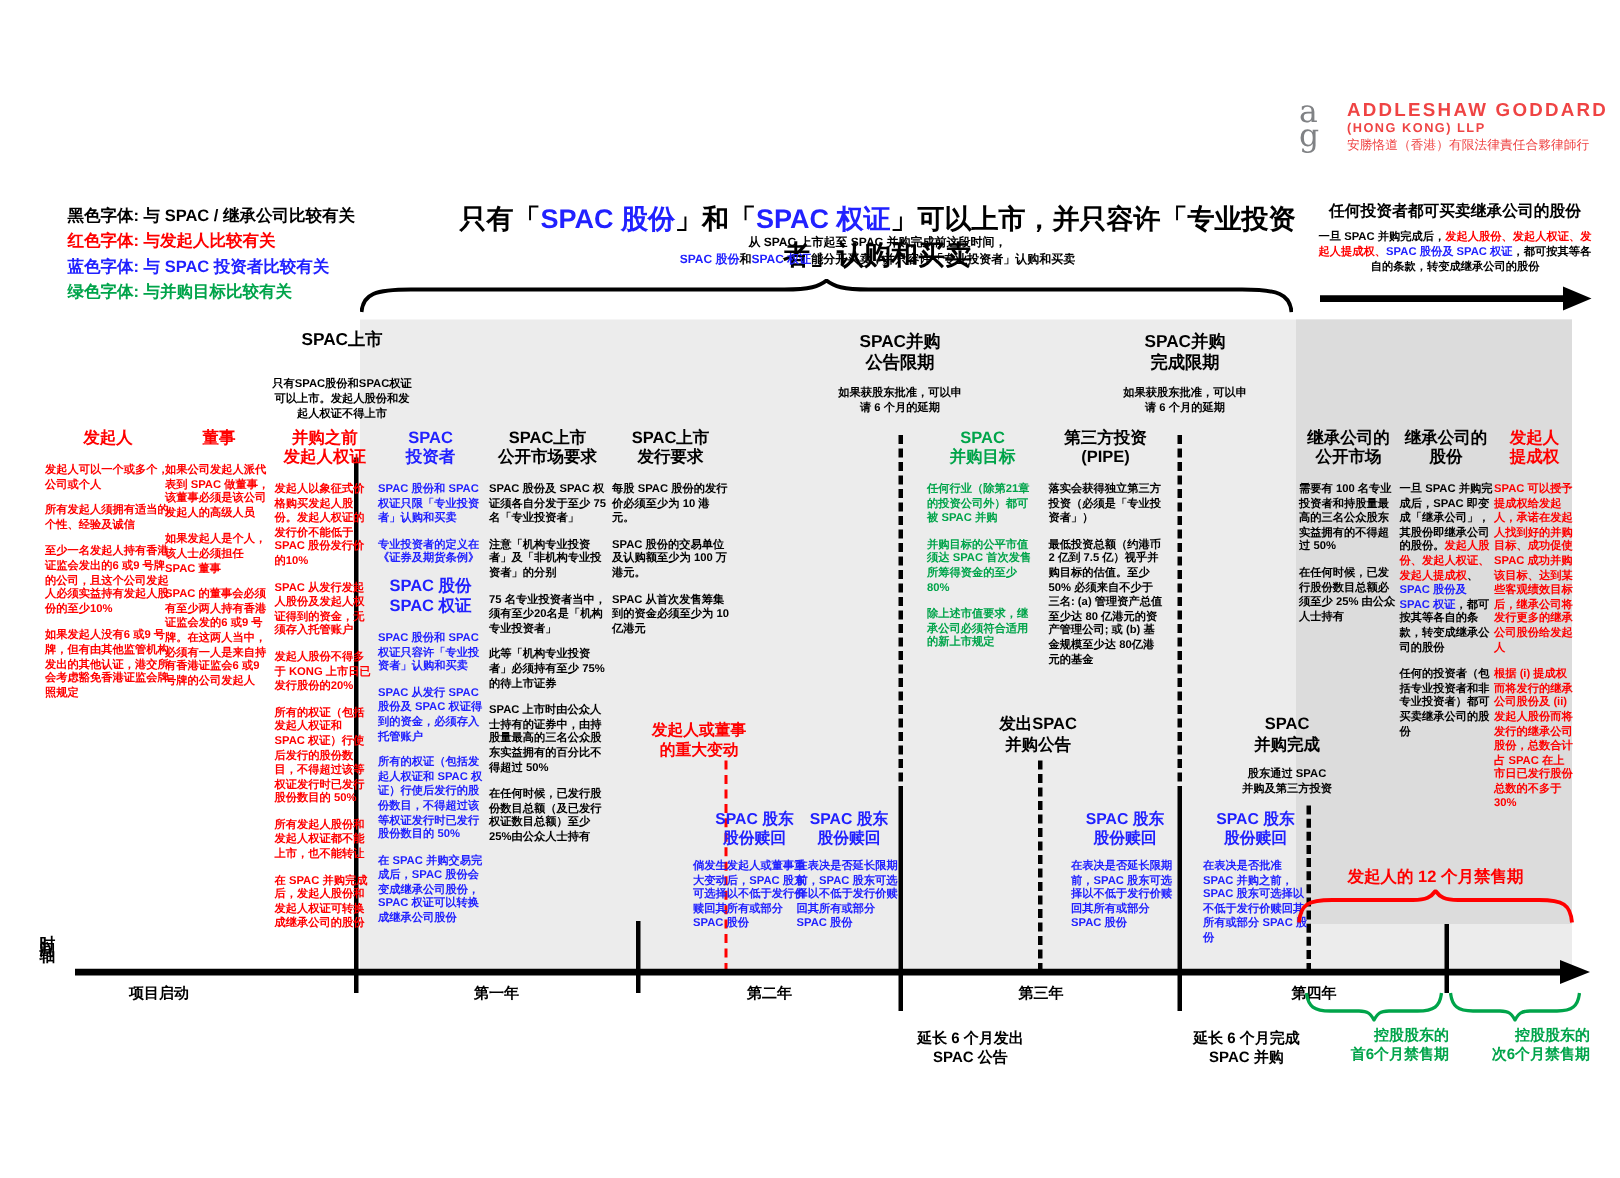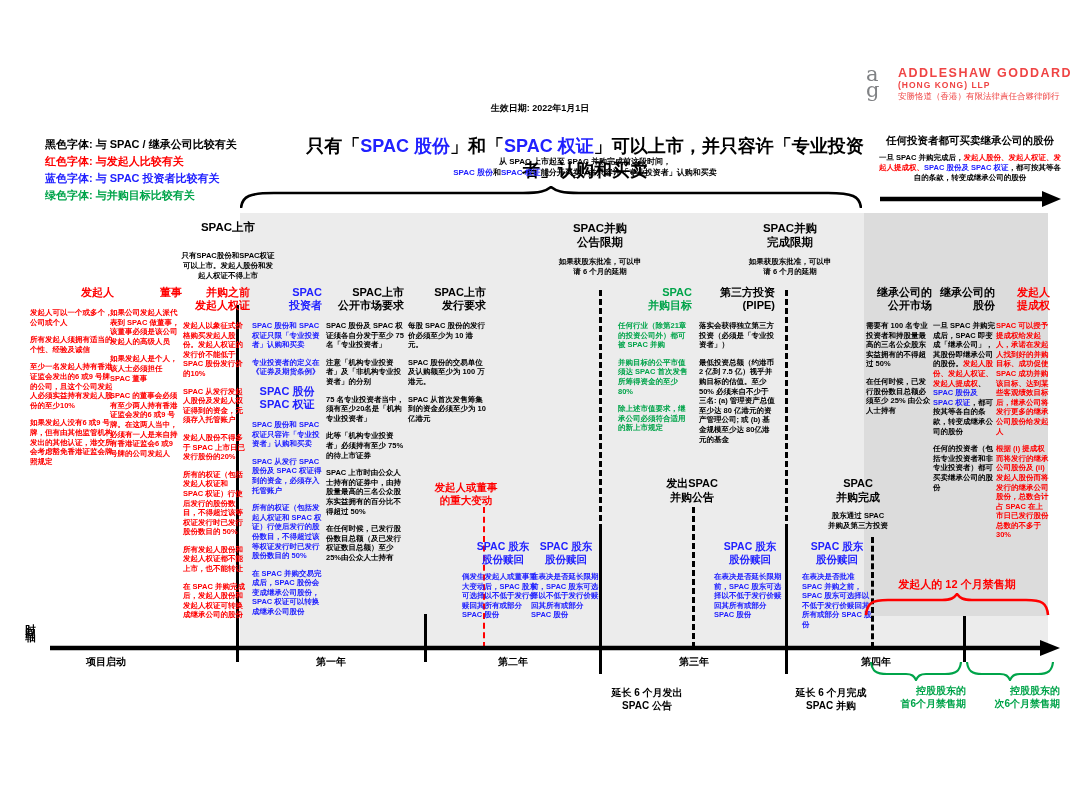--- a/index.html
+++ b/index.html
@@ -27,21 +27,21 @@
   
   .hdrC1{left:300px;top:134px;width:570px;text-align:center;font-size:18px;font-weight:bold;}
   .hdrC2{left:300px;top:156px;width:570px;text-align:center;font-size:8px;font-weight:bold;line-height:11px;}
   .hdrR1{left:876px;top:134px;width:188px;text-align:center;font-size:10.5px;font-weight:bold;}
   .hdrR2{left:876px;top:153px;width:188px;text-align:center;font-size:7.5px;font-weight:bold;line-height:10px;}
   
   .ms-title{font-size:11.5px;font-weight:bold;line-height:13.5px;text-align:center;}
   .ms-sub{font-size:7.5px;font-weight:bold;line-height:10px;text-align:center;}
   
   .col{font-size:7.5px;line-height:9.6px;font-weight:bold;text-align:left;}
-  .col .ttl{font-size:11px;line-height:13px;text-align:right;margin:0 0 9px 0;}
+  .col .ttl{font-size:11px;line-height:13px;text-align:center;margin:0 0 9px 0;}
   .col .sttl{font-size:11px;line-height:13px;text-align:center;margin:4px 0 9px 0;}
   .col p{margin:0 0 8px 0;}
   
   .evt{font-weight:bold;text-align:center;}
   .rbox .ttl{font-size:10.5px;line-height:13px;font-weight:bold;text-align:center;margin:0 0 6px 0;}
   .rbox p{font-size:7.5px;line-height:9.6px;font-weight:bold;margin:0;}
   
   .vsolid{width:3px;background:#000;}
   .vdash{width:0;border-left:3px dashed #000;}
   .vdash-red{width:0;border-left:2.5px dashed #FF0000;}
@@ -53,21 +53,20 @@
   svg{display:block;}
 </style>
 </head>
 <body>
 
 <div id="canvas">
 
   <div class="abs grayband" style="left:240px;top:213px;width:808px;height:435px;"></div>
   <div class="abs grayband2" style="left:864px;top:213px;width:184px;height:403px;"></div>
 
-  <div class="abs subtitle">生效日期: 2022年1月1日</div>
 
   <div class="abs logo-mono">
     <div>a</div>
     <div>g</div>
   </div>
   <div class="abs logo-text">
     <div class="logo-l1">ADDLESHAW GODDARD</div>
     <div class="logo-l2">(HONG KONG) LLP</div>
     <div class="logo-l3">安勝恪道（香港）有限法律責任合夥律師行</div>
   </div>
@@ -137,21 +136,21 @@
     <p>SPAC 的董事会必须有至少两人持有香港证监会发的6 或9 号牌。在这两人当中，必须有一人是来自持有香港证监会6 或9 号牌的公司发起人</p>
   </div>
 
   <div class="abs col red" style="left:183px;top:286px;width:67px;">
     <div class="ttl">
       <div>并购之前</div>
       <div>发起人权证</div>
     </div>
     <p>发起人以象征式价格购买发起人股份。发起人权证的发行价不能低于 SPAC 股份发行价的10%</p>
     <p>SPAC 从发行发起人股份及发起人权证得到的资金，无须存入托管账户</p>
-    <p>发起人股份不得多于 SPAC 上市日已发行股份的20%</p>
+    <p>发起人股份不得多于 KONG 上市日已发行股份的20%</p>
     <p>所有的权证（包括发起人权证和 SPAC 权证）行使后发行的股份数目，不得超过该等权证发行时已发行股份数目的 50%</p>
     <p>所有发起人股份和发起人权证都不能上市，也不能转让</p>
     <p>在 SPAC 并购完成后，发起人股份和发起人权证可转换成继承公司的股份</p>
   </div>
 
   <div class="abs col blue" style="left:252px;top:286px;width:70px;">
     <div class="ttl">
       <div>SPAC</div>
       <div>投资者</div>
     </div>

